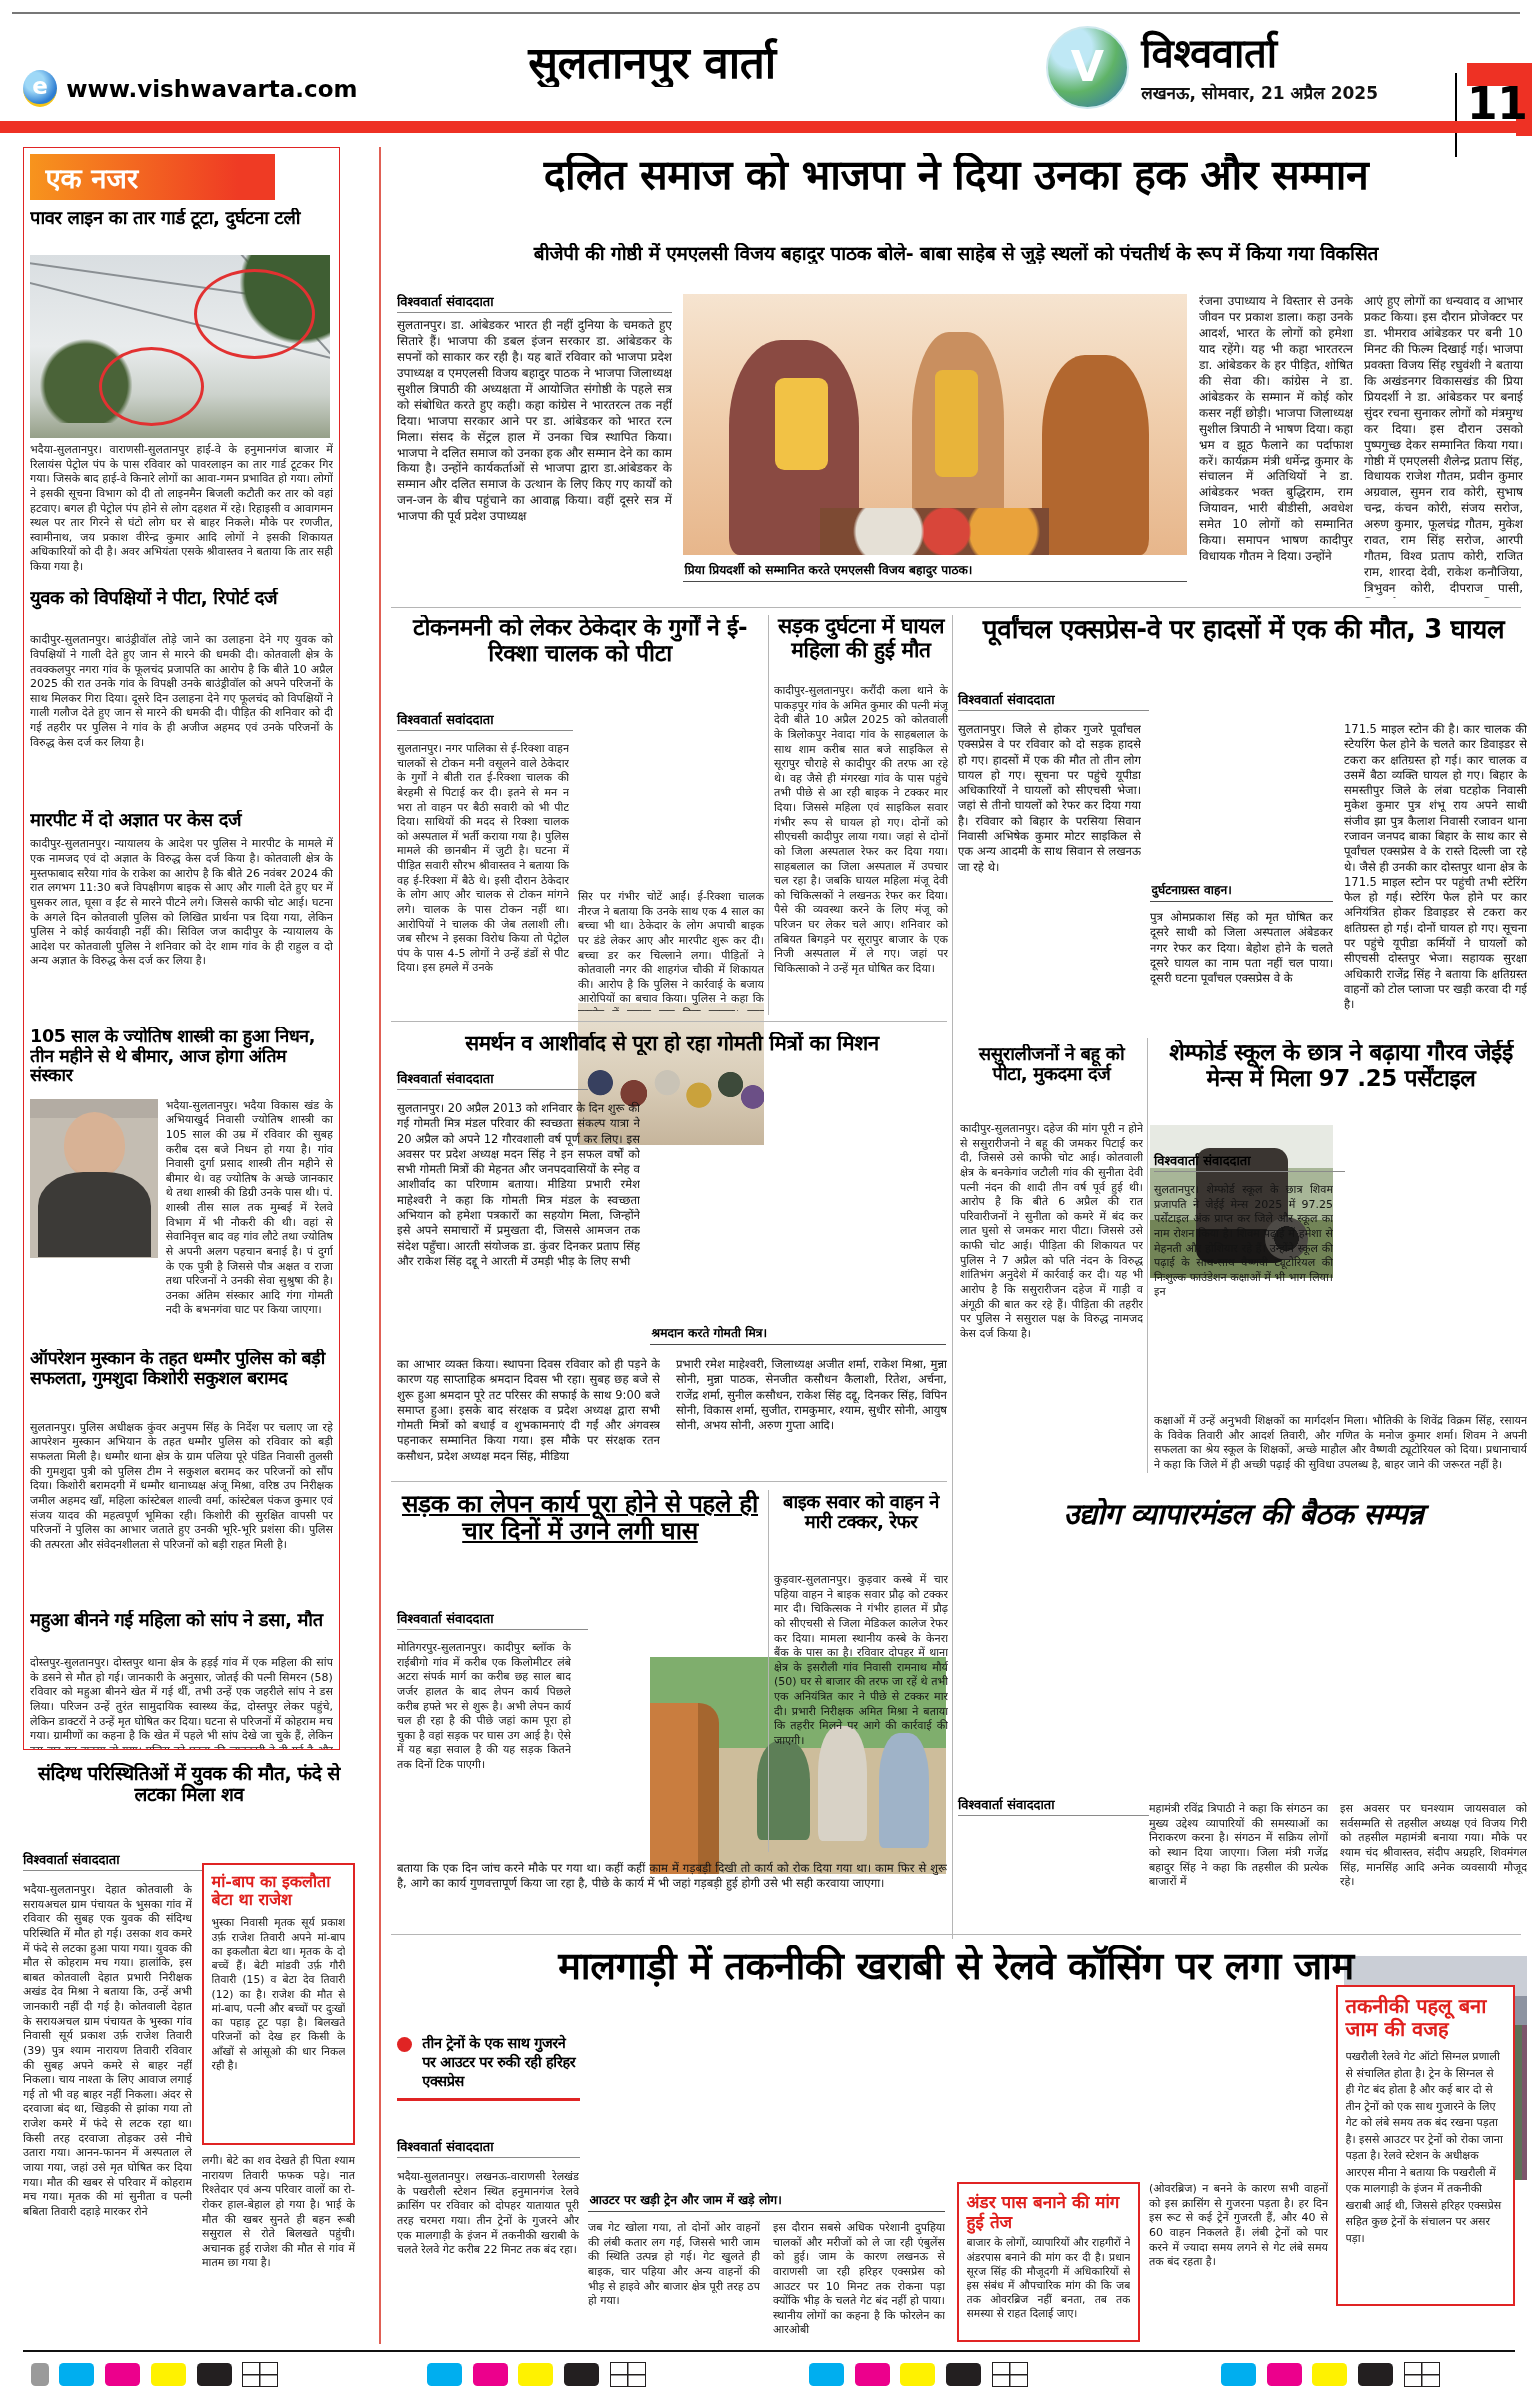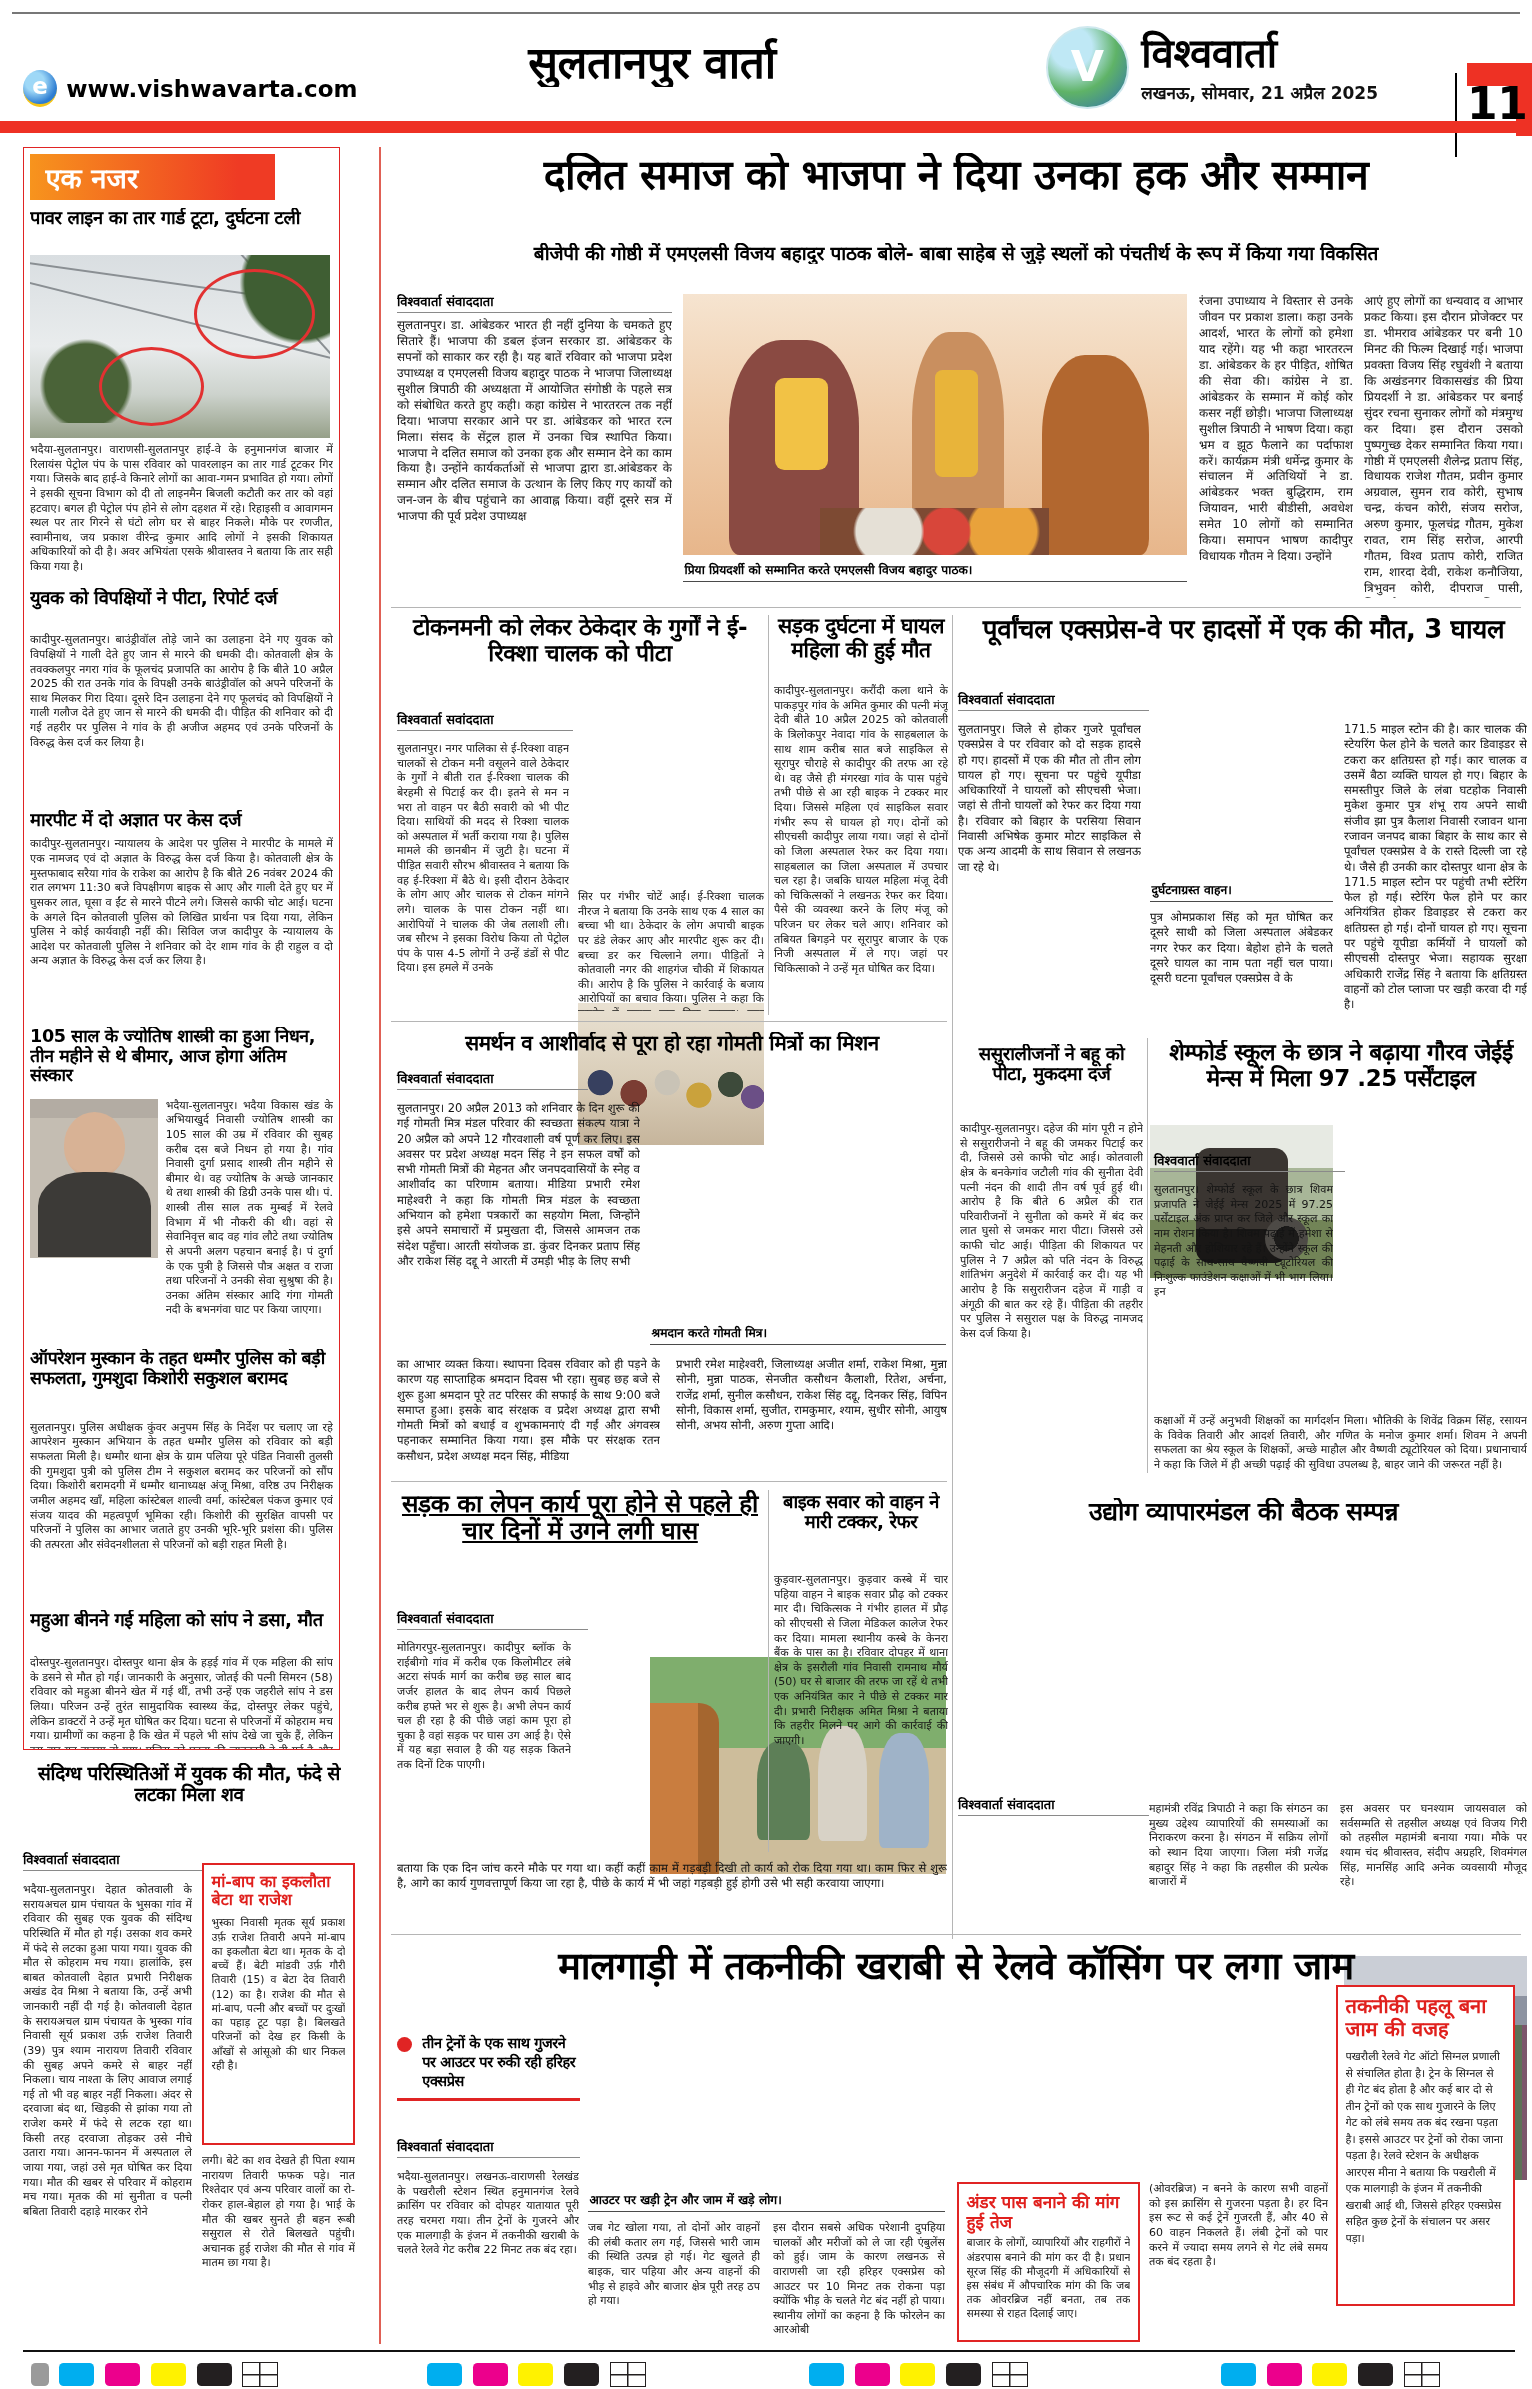--- a/index.html
+++ b/index.html
@@ -182,21 +182,21 @@
   <div class="abs hl ctr" style="left:397px;top:1490px;width:366px;font-size:24.4px;height:115px;overflow:hidden;text-decoration:underline;">सड़क का लेपन कार्य पूरा होने से पहले ही चार दिनों में उगने लगी घास</div>
   <div class="abs" style="left:397px;top:1609px;width:191px;">
     <span class="byline">विश्ववार्ता संवाददाता</span>
   </div>
   <div class="abs bt" style="left:397px;top:1641px;width:174px;height:211px;">मोतिगरपुर-सुलतानपुर। कादीपुर ब्लॉक के राईबीगो गांव में करीब एक किलोमीटर लंबे अटरा संपर्क मार्ग का करीब छह साल बाद जर्जर हालत के बाद लेपन कार्य पिछले करीब हफ्ते भर से शुरू है। अभी लेपन कार्य चल ही रहा है की पीछे जहां काम पूरा हो चुका है वहां सड़क पर घास उग आई है। ऐसे में यह बड़ा सवाल है की यह सड़क कितने तक दिनों टिक पाएगी।</div>
 
   <div class="vr" style="left:768px;top:1490px;height:362px;"></div>
   <div class="abs hl ctr" style="left:774px;top:1492px;width:174px;font-size:18.3px;height:76px;overflow:hidden;">बाइक सवार को वाहन ने मारी टक्कर, रेफर</div>
   <div class="abs bt" style="left:774px;top:1573px;width:174px;height:279px;">कुड़वार-सुलतानपुर। कुड़वार कस्बे में चार पहिया वाहन ने बाइक सवार प्रौढ़ को टक्कर मार दी। चिकित्सक ने गंभीर हालत में प्रौढ़ को सीएचसी से जिला मेडिकल कालेज रेफर कर दिया। मामला स्थानीय कस्बे के केनरा बैंक के पास का है। रविवार दोपहर में थाना क्षेत्र के इसरौली गांव निवासी रामनाथ मौर्य (50) घर से बाजार की तरफ जा रहें थे तभी एक अनियंत्रित कार ने पीछे से टक्कर मार दी। प्रभारी निरीक्षक अमित मिश्रा ने बताया कि तहरीर मिलने पर आगे की कार्रवाई की जाएगी।</div>
 
-  <div class="abs hl ctr nowrap" style="left:958px;top:1498px;width:571px;font-size:25px;">उद्योग व्यापारमंडल की बैठक सम्पन्न</div>
+  <div class="abs hl ctr nowrap" style="left:958px;top:1498px;width:571px;font-size:29px;font-style:italic;">उद्योग व्यापारमंडल की बैठक सम्पन्न</div>
 
   <div class="abs" style="left:958px;top:1795px;width:191px;">
     <span class="byline">विश्ववार्ता संवाददाता</span>
   </div>
   <div class="abs bt" style="left:1340px;top:1802px;width:187px;height:137px;">इस अवसर पर घनश्याम जायसवाल को सर्वसम्मति से तहसील अध्यक्ष एवं विजय गिरी को तहसील महामंत्री बनाया गया। मौके पर श्याम चंद श्रीवास्तव, संदीप अग्रहरि, शिवमंगल सिंह, मानसिंह आदि अनेक व्यवसायी मौजूद रहे।</div>
   <div class="abs bt" style="left:1149px;top:1802px;width:179px;height:137px;">महामंत्री रविंद्र त्रिपाठी ने कहा कि संगठन का मुख्य उद्देश्य व्यापारियों की समस्याओं का निराकरण करना है। संगठन में सक्रिय लोगों को स्थान दिया जाएगा। जिला मंत्री गजेंद्र बहादुर सिंह ने कहा कि तहसील की प्रत्येक बाजारों में</div>
 
   <div class="abs hl ctr" style="left:23px;top:1763px;width:332px;font-size:19px;height:82px;overflow:hidden;">संदिग्ध परिस्थितिओं में युवक की मौत, फंदे से लटका मिला शव</div>
   <div class="abs" style="left:23px;top:1850px;width:191px;">
     <span class="byline">विश्ववार्ता संवाददाता</span>

